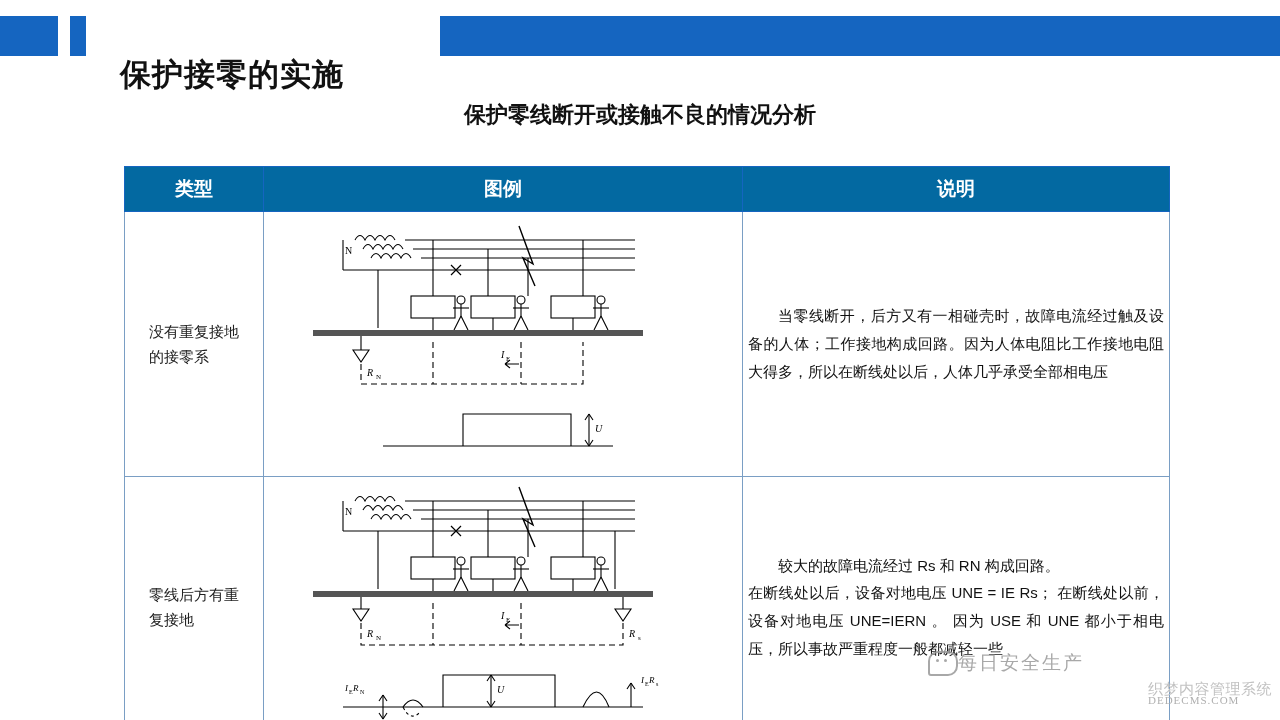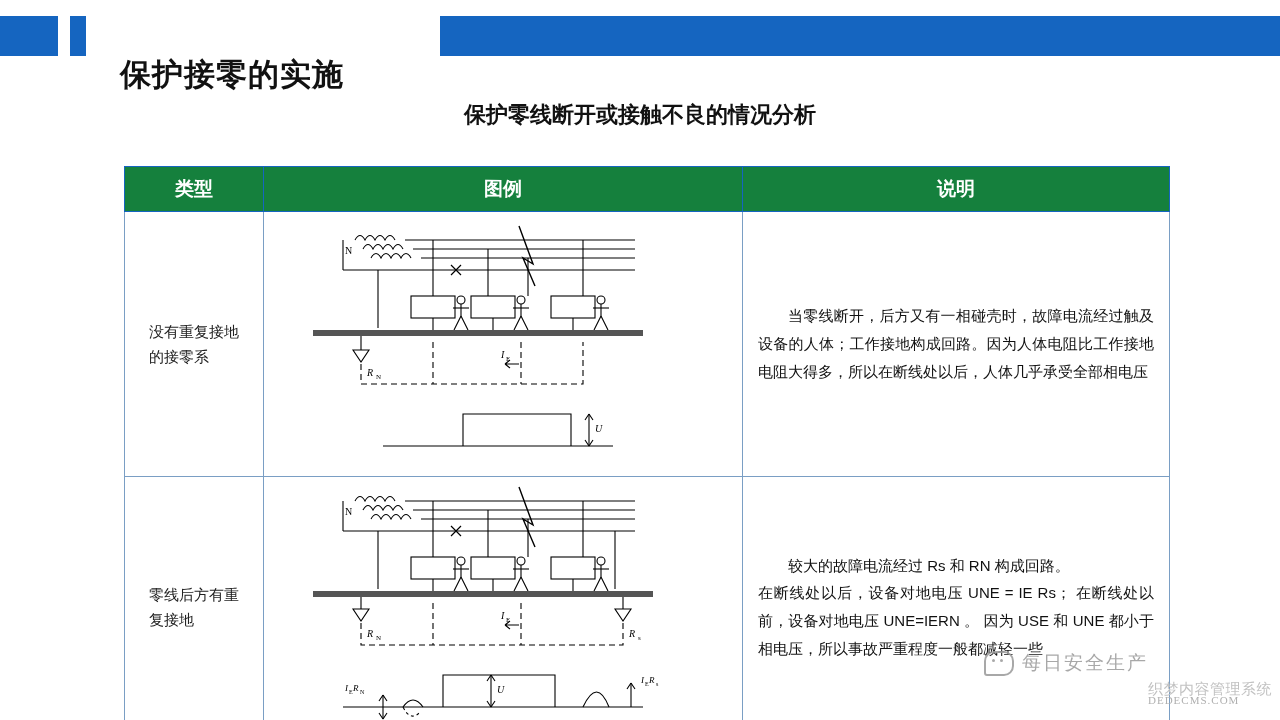--- a/index.html
+++ b/index.html
@@ -74,21 +74,21 @@
   
   .table {
     position: absolute;
     left: 124px;
     top: 166px;
     width: 1036px;
     border-collapse: collapse;
     table-layout: fixed;
   }
   .table th {
-    background: #15803d;
+    background: #0369a1;
     color: #ffffff;
     font-size: 19px;
     font-weight: bold;
     height: 42px;
     border: 1px solid #1565c0;
   }
   .table td {
     border: 1px solid #7a9ec4;
     vertical-align: middle;
   }
@@ -100,35 +100,34 @@
     text-align: left;
     font-size: 15px;
     color: #222222;
     line-height: 1.7;
     padding: 4px 24px;
   }
   .desc-cell {
     font-size: 15px;
     color: #111111;
     line-height: 1.85;
-    padding: 10px 15px;
+    padding: 10px 5px;
     text-align: justify;
   }
   .desc-cell .indent { text-indent: 2em; display: block; }
   .fig-cell { padding: 6px 0; text-align: center; }
   .ital { font-style: italic; }
 
   
   .wm-wechat {
     position: absolute;
-    left: 984px;
+    left: 928px;
     top: 650px;
     display: flex;
     align-items: center;
-    gap: 8px;
     color: #9a9a9a;
     font-size: 19px;
     letter-spacing: 2px;
     opacity: 0.85;
   }
   .wm-wechat .bubble {
     width: 26px;
     height: 21px;
     border-radius: 10px 10px 10px 3px;
     border: 2px solid #9a9a9a;

